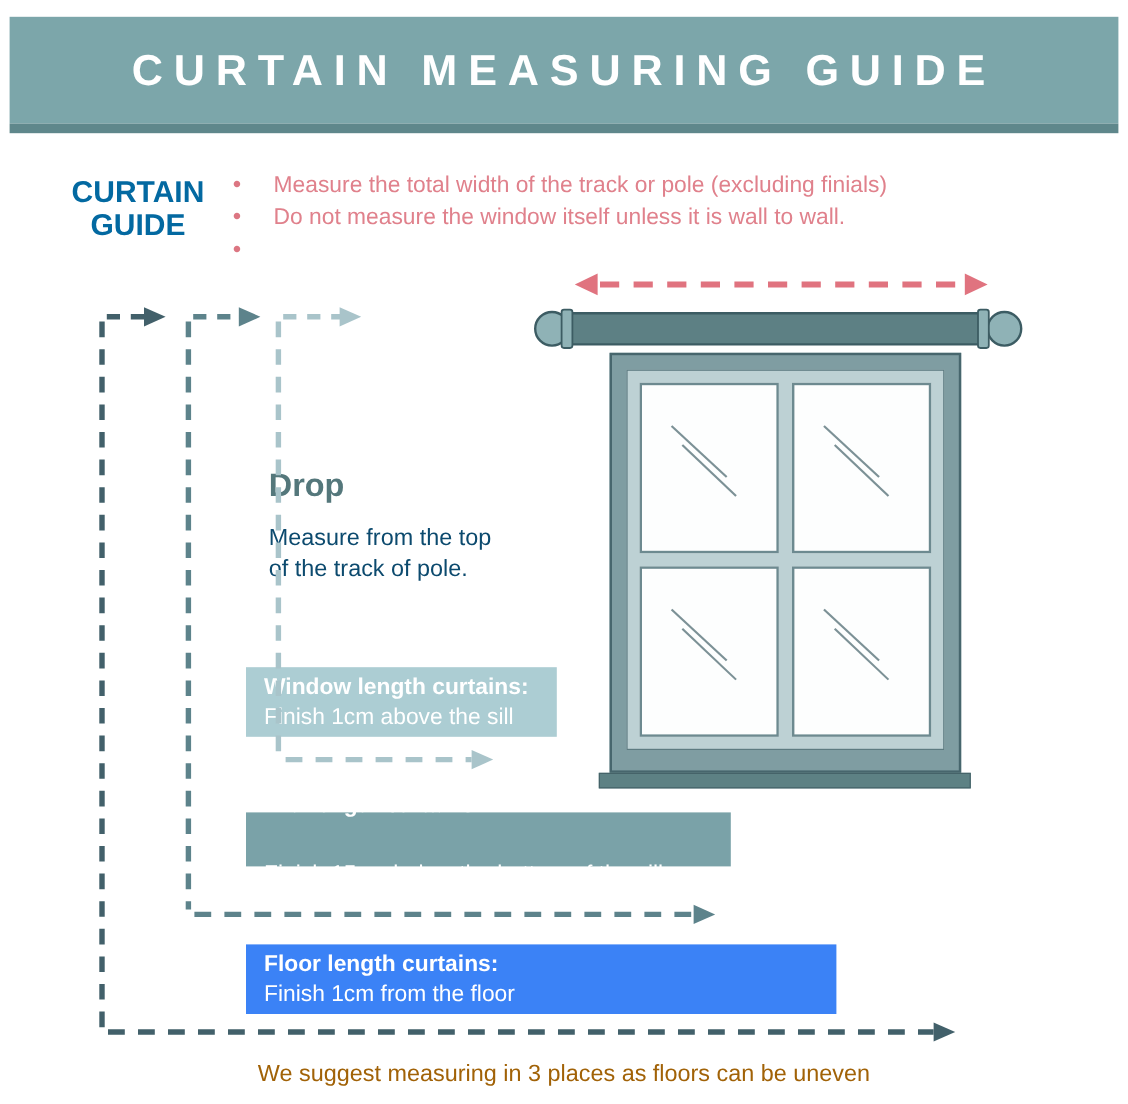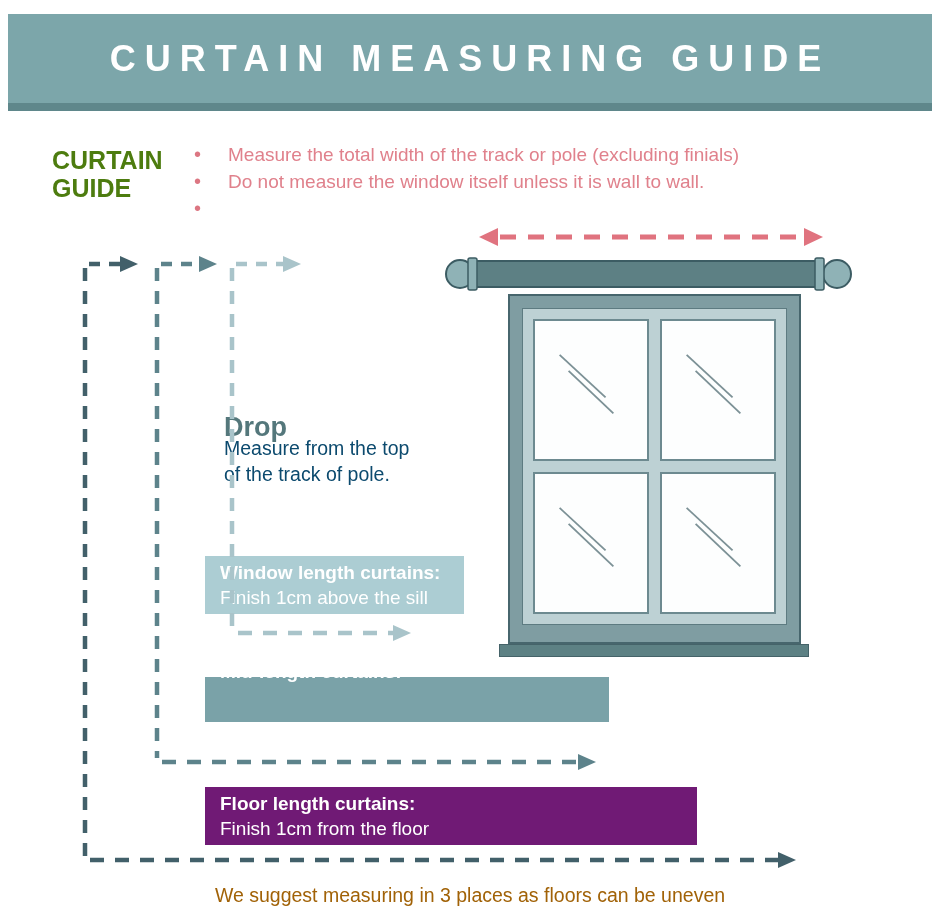--- a/index.html
+++ b/index.html
@@ -6,37 +6,37 @@
   body{font-family:"Liberation Sans", sans-serif;}
   .canvas{position:relative;width:940px;height:920px;background:#ffffff;overflow:hidden;}
 
   
   .banner{position:absolute;left:8px;right:8px;top:14px;height:89px;background:#7CA6AA;
           display:flex;align-items:center;justify-content:center;}
   .banner-strip{position:absolute;left:8px;right:8px;top:103px;height:8px;background:#5F878B;}
   .banner h1{margin:0;color:#ffffff;font-size:36px;font-weight:bold;letter-spacing:9px;white-space:nowrap;}
 
   
-  .cw-heading{position:absolute;left:52px;top:146px;width:126px;
-              color:#4d7c0f;font-size:25px;font-weight:bold;line-height:28px;}
+  .cw-heading{position:absolute;left:52px;top:146px;width:126px;text-align:center;
+              color:#0369a1;font-size:25px;font-weight:bold;line-height:28px;}
   .bullets{position:absolute;left:192px;top:141px;width:720px;list-style:none;margin:0;padding:0;}
   .bullets li{position:relative;padding-left:36px;color:#E0818C;font-size:19px;line-height:27px;}
   .bullets .dot{position:absolute;left:2px;top:0;color:#DC7682;font-size:20px;}
 
   
-  .drop-heading{position:absolute;left:224px;top:389px;color:#54777B;font-size:27px;font-weight:bold;margin-top:23px;}
+  .drop-heading{position:absolute;left:224px;top:389px;color:#54777B;font-size:27px;font-weight:bold;}
   .drop-desc{position:absolute;left:224px;top:435px;color:#0c4a6e;font-size:19.5px;line-height:26px;}
 
   
   .len-box{position:absolute;left:205px;display:flex;flex-direction:column;justify-content:center;
            padding:4px 15px;box-sizing:border-box;color:#ffffff;font-size:19px;line-height:25px;}
   .len-box .t{font-weight:bold;}
   .box-window{top:556px;width:259px;height:58px;background:#ACCDD3;}
   .box-mid{top:677px;width:404px;height:45px;background:#7AA2A8;gap:32px;}
-  .box-floor{top:787px;width:492px;height:58px;background:#701a75;}
+  .box-floor{top:787px;width:492px;height:58px;background:#3b82f6;}
 
   
   .footer-note{position:absolute;left:0;top:884px;width:940px;text-align:center;
                color:#a16207;font-size:19.5px;}
 
   
   .window-frame{position:absolute;left:508px;top:294px;width:293px;height:350px;
                 background:#7F9DA2;border:2.5px solid #47666D;box-sizing:border-box;}
   .inner-frame{position:absolute;left:12px;right:12px;top:12px;bottom:17px;
                background:#BDD1D4;border:1.5px solid #5D7B81;box-sizing:border-box;

